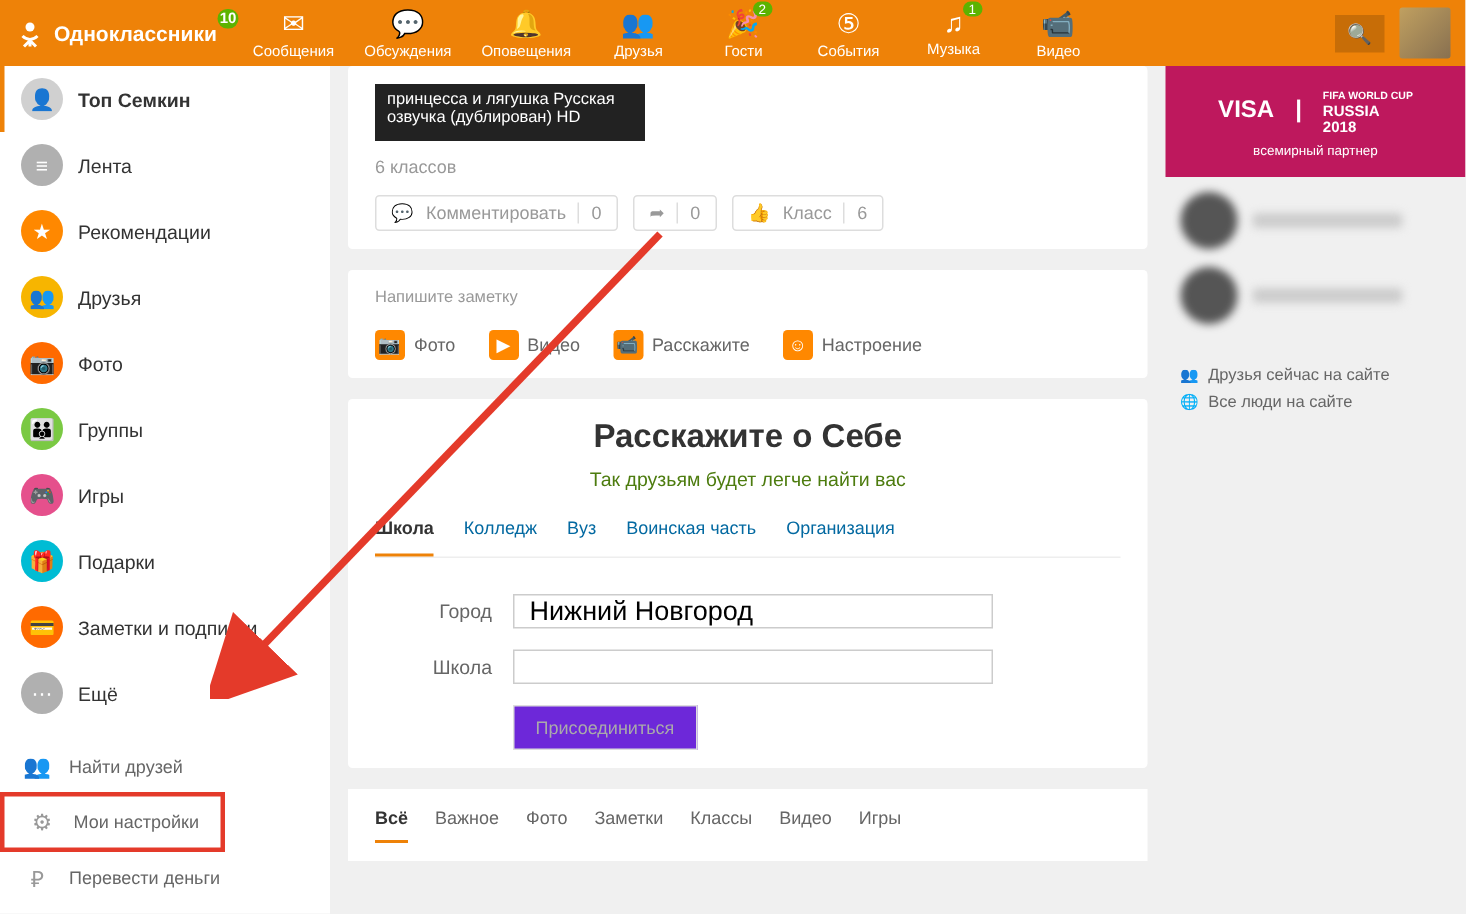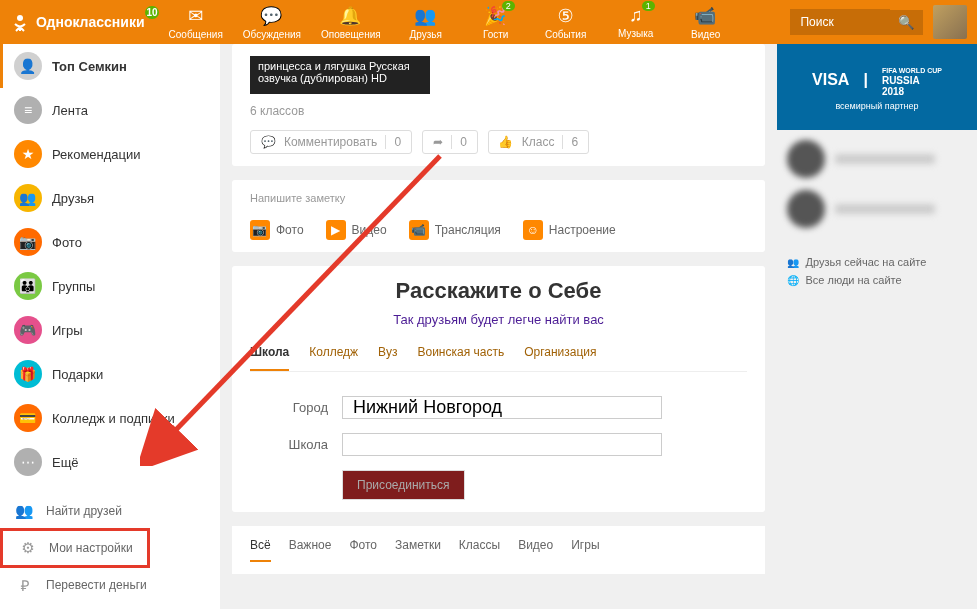--- a/index.html
+++ b/index.html
@@ -47,38 +47,38 @@
 
 
 .note-hint { color: #999; font-size: 11px; margin-bottom: 16px; }
 .attach-row { display: flex; gap: 22px; }
 .attach { display: flex; align-items: center; gap: 6px; font-size: 12px; color: #666; cursor: pointer; }
 .attach-icon { width: 20px; height: 20px; border-radius: 3px; display: flex; align-items: center; justify-content: center; color: #fff; font-size: 12px; }
 .ai-orange { background: #ff8800; }
 
 
 .about-title { text-align: center; font-size: 22px; color: #333; margin-bottom: 8px; font-weight: bold; }
-.about-sub { text-align: center; color: #4c1d95; font-size: 13px; margin-bottom: 18px; }
+.about-sub { text-align: center; color: #4d7c0f; font-size: 13px; margin-bottom: 18px; }
 .tabs { display: flex; gap: 20px; border-bottom: 1px solid #eee; margin-bottom: 24px; font-size: 12px; }
-.tab { padding-bottom: 10px; cursor: pointer; color: #a16207; }
+.tab { padding-bottom: 10px; cursor: pointer; color: #0369a1; }
 .tab.active { border-bottom: 2px solid #ee8208; color: #333; font-weight: bold; }
 .form-row { display: flex; align-items: center; margin-bottom: 14px; }
 .form-label { width: 92px; text-align: right; padding-right: 14px; color: #666; font-size: 13px; }
 .form-input { flex: 1; max-width: 320px; border: 1px solid #ccc; padding: 0 10px; font-size: 18px; }
-.join-btn { margin-left: 92px; background: #7f1d1d; border: 1px solid #ddd; color: #aaa; padding: 7px 14px; font-size: 12px; cursor: pointer; }
+.join-btn { margin-left: 92px; background: #6d28d9; border: 1px solid #ddd; color: #aaa; padding: 7px 14px; font-size: 12px; cursor: pointer; }
 
 
 .filter-card { background: #fff; padding: 12px 18px; }
 .filter-row { display: flex; gap: 18px; font-size: 12px; }
 .filter-item { color: #666; cursor: pointer; padding-bottom: 8px; }
-.filter-item.active { color: #333; font-weight: normal; border-bottom: 2px solid #ee8208; }
+.filter-item.active { color: #333; font-weight: bold; border-bottom: 2px solid #ee8208; }
 
 
 .rightcol { width: 200px; }
-.promo { background: #0369a1; height: 86px; color: #fff; display: flex; align-items: center; justify-content: center; flex-direction: column; font-size: 11px; }
+.promo { background: #be185d; height: 74px; color: #fff; display: flex; align-items: center; justify-content: center; flex-direction: column; font-size: 11px; }
 .promo-brands { display: flex; gap: 14px; align-items: center; font-weight: bold; font-size: 16px; }
 .friends-blur { padding: 10px; }
 .friend-row { display: flex; align-items: center; gap: 10px; margin-bottom: 12px; filter: blur(3px); }
 .friend-ava { width: 38px; height: 38px; border-radius: 50%; background: #555; }
 .friend-name { width: 100px; height: 10px; background: #ccc; border-radius: 3px; }
 .online-links { padding: 6px 10px; font-size: 11px; }
 .online-link { display: flex; align-items: center; gap: 6px; color: #666; margin-bottom: 6px; cursor: pointer; }
 .dot-icon { font-size: 10px; }
 
 
@@ -126,21 +126,20 @@
         <div class="nav-icon">♫</div>
         <span>Музыка</span>
         <span class="nav-badge">1</span>
       </div>
       <div class="nav-item">
         <div class="nav-icon">📹</div>
         <span>Видео</span>
       </div>
     </div>
   <div class="search">
-    <input placeholder="Поиск" style="">
     <button class="search-btn"><span>🔍</span></button>
   </div>
   <div class="avatar-top"></div>
 </div>
 
 <div class="container">
 
   <div class="sidebar">
     <div id="side-main">
         <div class="side-item active">
@@ -170,21 +169,21 @@
         <div class="side-item">
           <div class="side-icon" style="background:#e5508c;color:#fff">🎮</div>
           <span>Игры</span>
         </div>
         <div class="side-item">
           <div class="side-icon" style="background:#00bcd4;color:#fff">🎁</div>
           <span>Подарки</span>
         </div>
         <div class="side-item">
           <div class="side-icon" style="background:#ff6a00;color:#fff">💳</div>
-          <span>Колледж и подписки</span>
+          <span>Заметки и подписки</span>
         </div>
         <div class="side-item">
           <div class="side-icon" style="background:#b0b0b0;color:#fff">⋯</div>
           <span>Ещё</span>
         </div>
       </div>
     <div class="side-sep"></div>
     <div id="side-sec"><div class="side-item sec">
           <div class="side-icon" style="background:transparent;color:#999">👥</div>
           <span>Найти друзей</span>
@@ -233,21 +232,21 @@
           <div class="attach">
             <div class="attach-icon ai-orange">📷</div>
             <span>Фото</span>
           </div>
           <div class="attach">
             <div class="attach-icon ai-orange">▶</div>
             <span>Видео</span>
           </div>
           <div class="attach">
             <div class="attach-icon ai-orange">📹</div>
-            <span>Трансляция</span>
+            <span>Расскажите</span>
           </div>
           <div class="attach">
             <div class="attach-icon ai-orange">☺</div>
             <span>Настроение</span>
           </div>
         </div>
     </div>
 
     <div class="card">
       <h2 class="about-title">Расскажите о Себе</h2>

